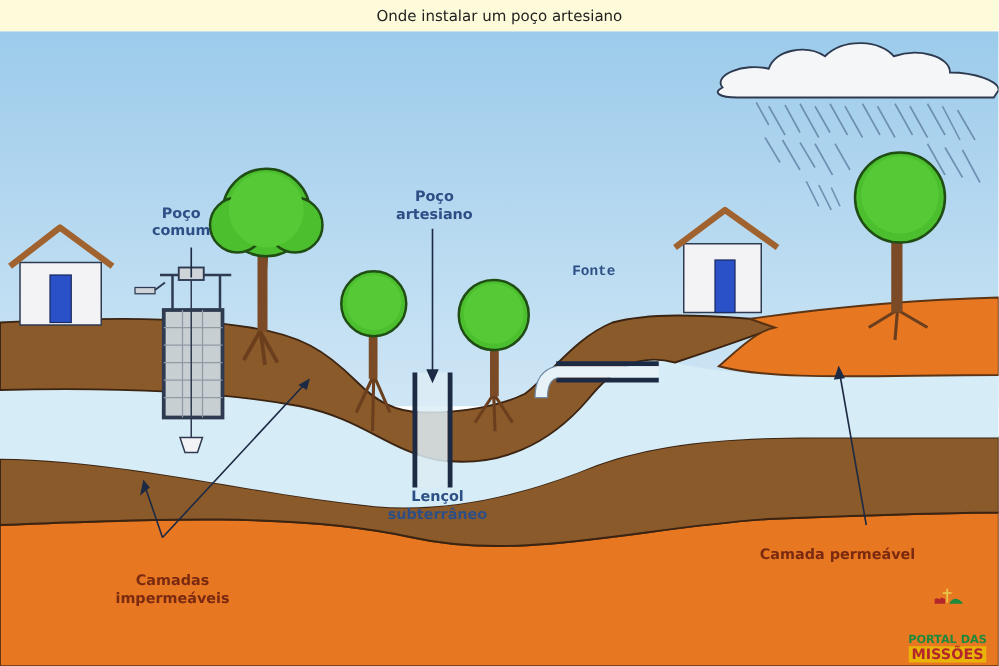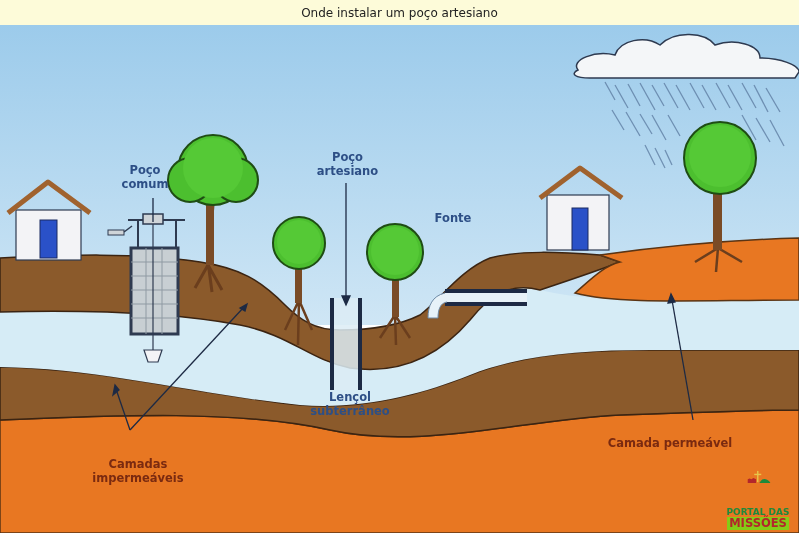--- a/index.html
+++ b/index.html
@@ -14,21 +14,21 @@
     position: absolute; font-family: "DejaVu Sans", sans-serif; font-weight: bold;
     font-size: 11.5px; line-height: 14px; text-align: center; white-space: nowrap;
   }
   .lbl.blue { color: #2d4f86; }
   .lbl.red { color: #7a2a10; }
   .logo {
     position: absolute; left: 722px; top: 470px; width: 72px; height: 60px;
     display: flex; flex-direction: column; align-items: center; justify-content: flex-end;
   }
   .logo .l1 { font-family: "DejaVu Sans", sans-serif; font-weight: bold; font-size: 9px; color: #1f8a3b; line-height: 10px; margin-top: 23px; }
-  .logo .l2 { font-family: "DejaVu Sans", sans-serif; font-weight: bold; font-size: 11.5px; color: #b3262b; line-height: 13px; background: #84cc16; padding: 0 2px; }
+  .logo .l2 { font-family: "DejaVu Sans", sans-serif; font-weight: bold; font-size: 11.5px; color: #b3262b; line-height: 13px; background: #eab308; padding: 0 2px; }
 </style>
 </head>
 <body>
 
 <div class="title-bar">Onde instalar um poço artesiano</div>
 
 <svg class="scene" width="799" height="508" viewBox="0 25 799 508">
   <defs>
     <linearGradient id="skyg" x1="0" y1="0" x2="0" y2="1">
       <stop offset="0" stop-color="#9ccbeb"></stop>
@@ -167,21 +167,21 @@
 </svg>
 
 <div class="lbl blue" style="left:100px; top:163px; width:90px;">
   <div>Poço</div>
   <div>comum</div>
 </div>
 <div class="lbl blue" style="left:300px; top:150px; width:95px;">
   <div>Poço</div>
   <div>artesiano</div>
 </div>
-<div class="lbl blue" style="left:428px; top:211px; width:50px;">Fonte</div>
+<div class="lbl blue" style="left:450px; top:211px; width:50px;font-family:Liberation Mono, monospace;">Fonte</div>
 <div class="lbl blue" style="left:300px; top:390px; width:100px;">
   <div>Lençol</div>
   <div>subterrâneo</div>
 </div>
 <div class="lbl red" style="left:88px; top:457px; width:100px;">
   <div>Camadas</div>
   <div>impermeáveis</div>
 </div>
 <div class="lbl red" style="left:600px; top:436px; width:140px;">Camada permeável</div>
 

